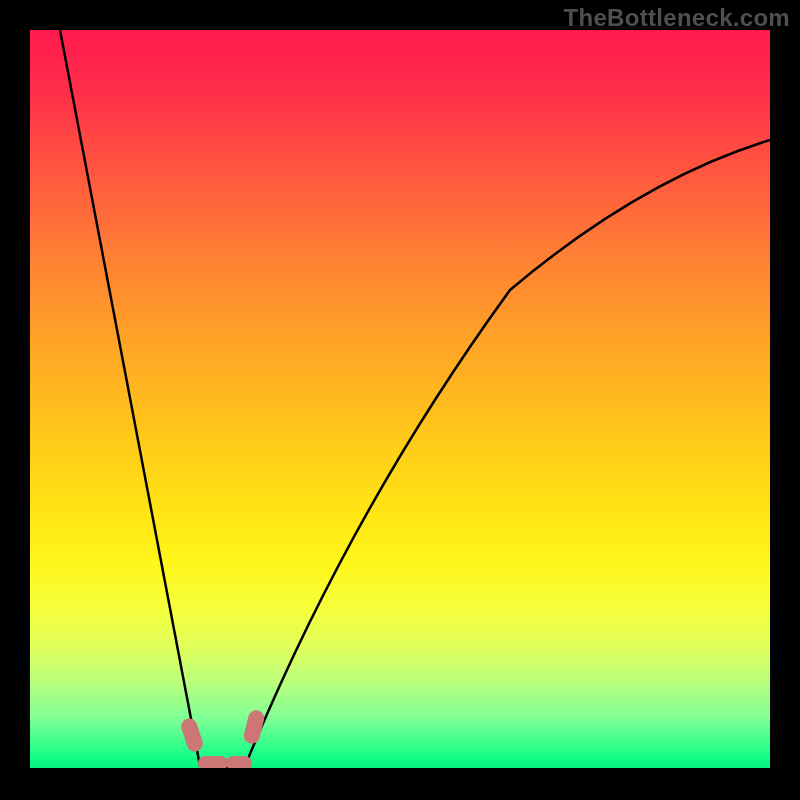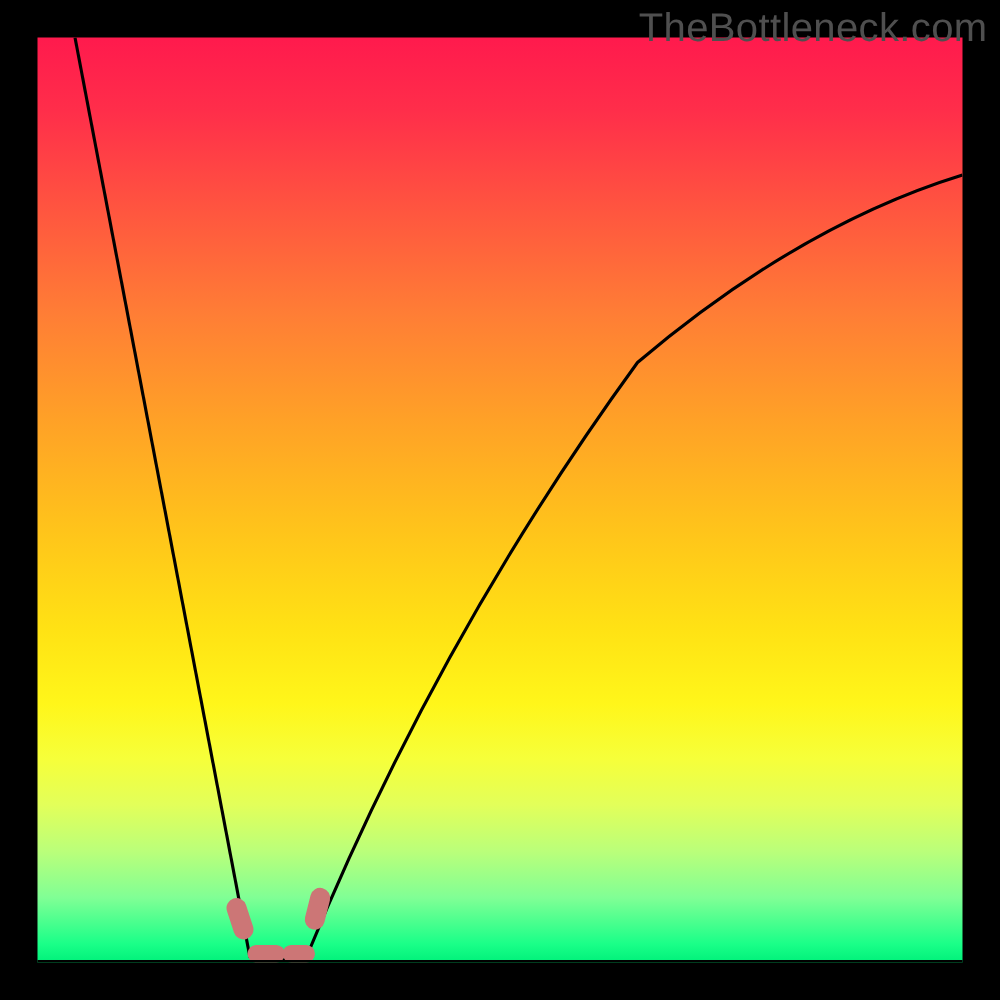--- a/index.html
+++ b/index.html
@@ -15,22 +15,22 @@
     position: relative;
     width: 800px;
     height: 800px;
     background: #000;
   }
   .watermark {
     position: absolute;
     top: 4px;
     right: 10px;
     color: #4f4f4f;
-    font-size: 32px;
-    font-weight: 400;
+    font-size: 24px;
+    font-weight: 700;
     letter-spacing: 0.3px;
     z-index: 10;
   }
   .plot {
     position: absolute;
     top: 30px;
     left: 30px;
     width: 740px;
     height: 740px;
     background: linear-gradient(to bottom,

